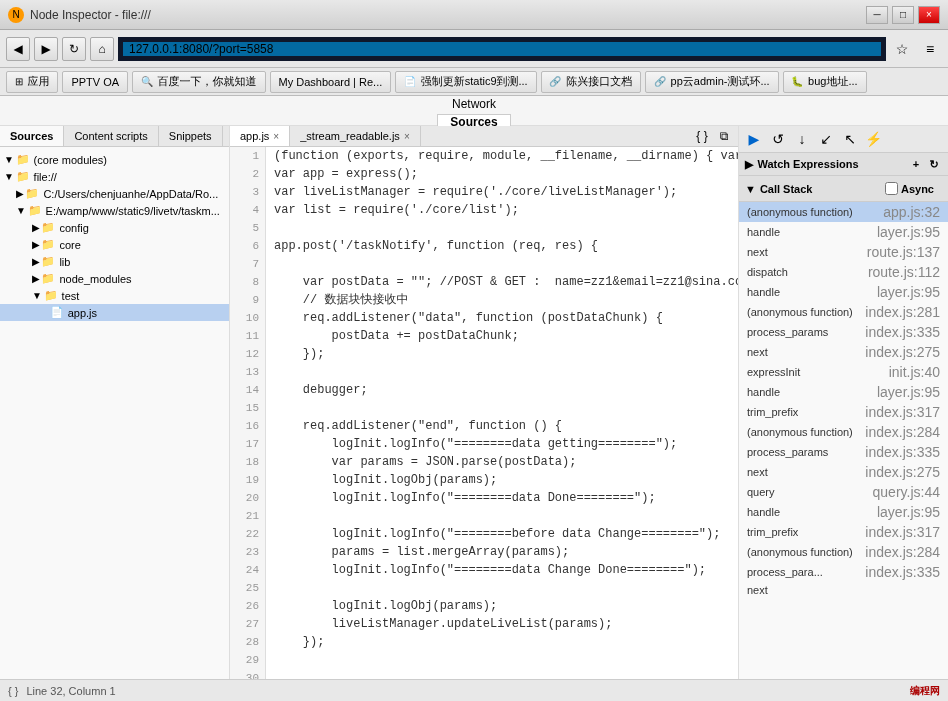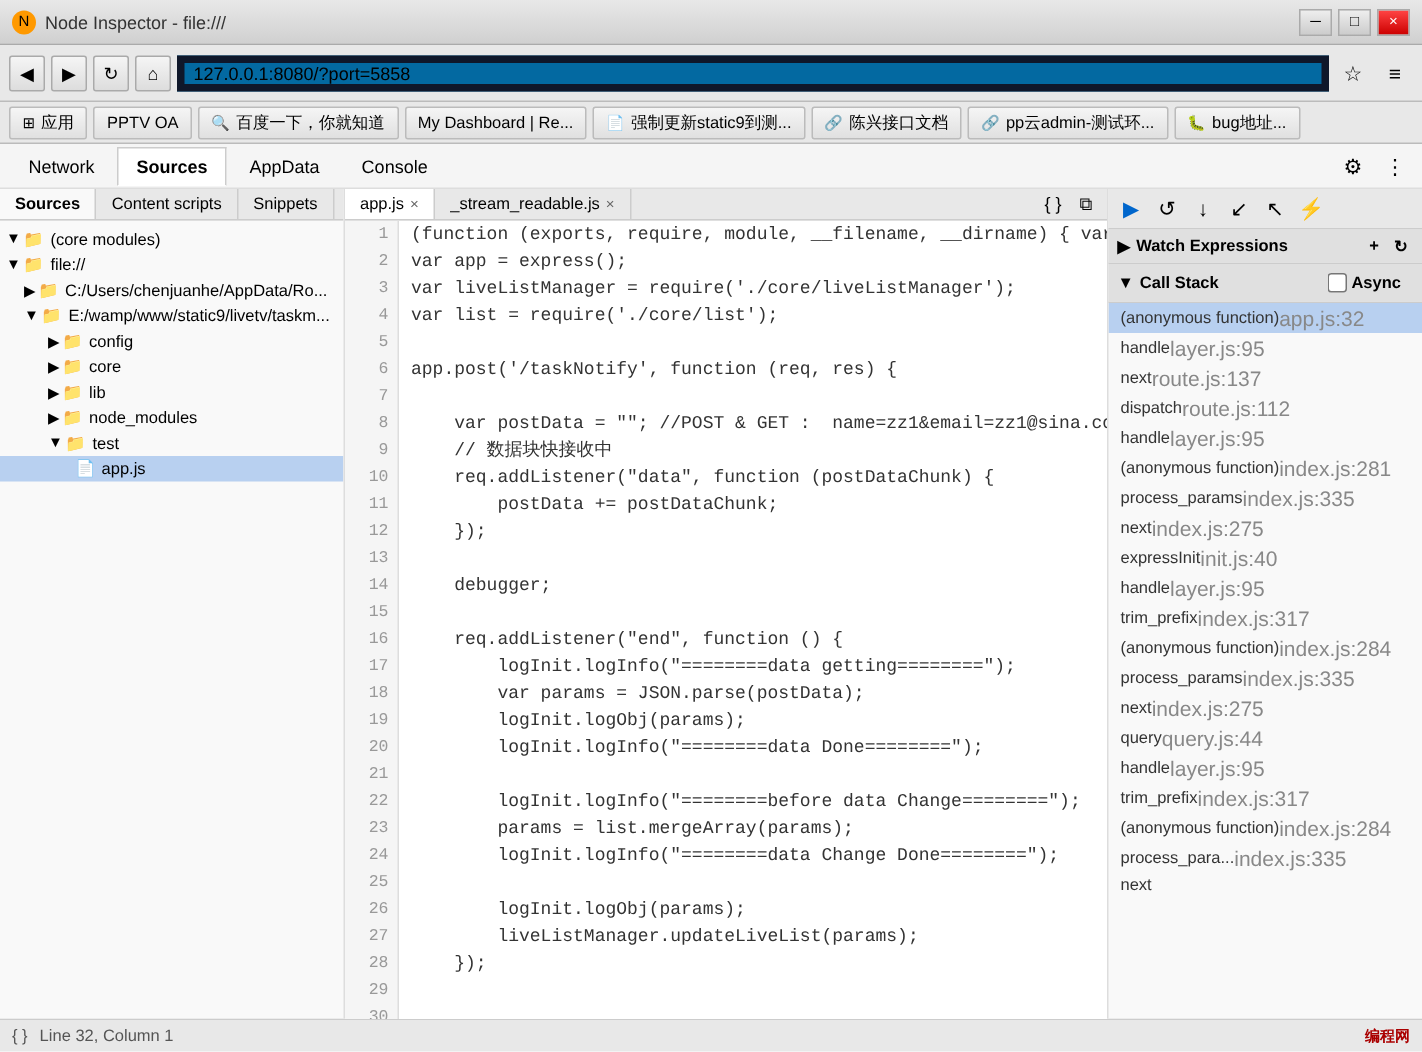--- a/index.html
+++ b/index.html
@@ -51,20 +51,21 @@
 
     
     .main-toolbar {
       background: #f5f5f5;
       height: 30px;
       display: flex;
       align-items: center;
       padding: 0 6px;
       border-bottom: 1px solid #ddd;
       gap: 2px;
+      flex-direction: column;
     }
     .toolbar-tab { height: 26px; padding: 0 12px; cursor: pointer; display: flex; align-items: center; font-size: 12px; border: 1px solid transparent; }
     .toolbar-tab.active { background: white; border-color: #ccc #ccc white #ccc; font-weight: bold; }
     .toolbar-right { margin-left: auto; display: flex; align-items: center; gap: 4px; }
     .toolbar-icon-btn { width: 24px; height: 24px; cursor: pointer; display: flex; align-items: center; justify-content: center; font-size: 14px; }
 
     
     .main-content {
       display: flex;
       height: calc(701px - 30px - 38px - 28px - 30px - 22px);
@@ -151,21 +152,21 @@
     .debug-btn { width: 22px; height: 22px; cursor: pointer; display: flex; align-items: center; justify-content: center; font-size: 14px; }
     .debug-btn.active { color: #0066cc; }
 
     .watch-section { border-bottom: 1px solid #ccc; }
     .section-header { background: #e0e0e0; padding: 3px 6px; display: flex; align-items: center; cursor: pointer; font-weight: bold; font-size: 11px; }
     .section-header .arrow { margin-right: 4px; }
     .section-header-actions { margin-left: auto; display: flex; gap: 2px; }
     .section-act-btn { width: 16px; height: 16px; cursor: pointer; display: flex; align-items: center; justify-content: center; font-size: 11px; }
 
     .call-stack-section { flex: 1; overflow: auto; }
-    .call-stack-item { padding: 2px 8px; cursor: pointer; display: flex; justify-content: flex-start; align-items: center; }
+    .call-stack-item { padding: 2px 8px; cursor: pointer; display: flex; justify-content: space-between; align-items: center; }
     .call-stack-item.active { background: #b8d0f0; }
     .call-fn { color: #333; }
     .call-file { color: #888; font-size: 14px; }
     .async-checkbox { display: flex; align-items: center; gap: 3px; padding: 3px 8px; }
   </style>
 </head>
 <body>
 
 <div class="title-bar">
   <div class="title-bar-icon">N</div>

